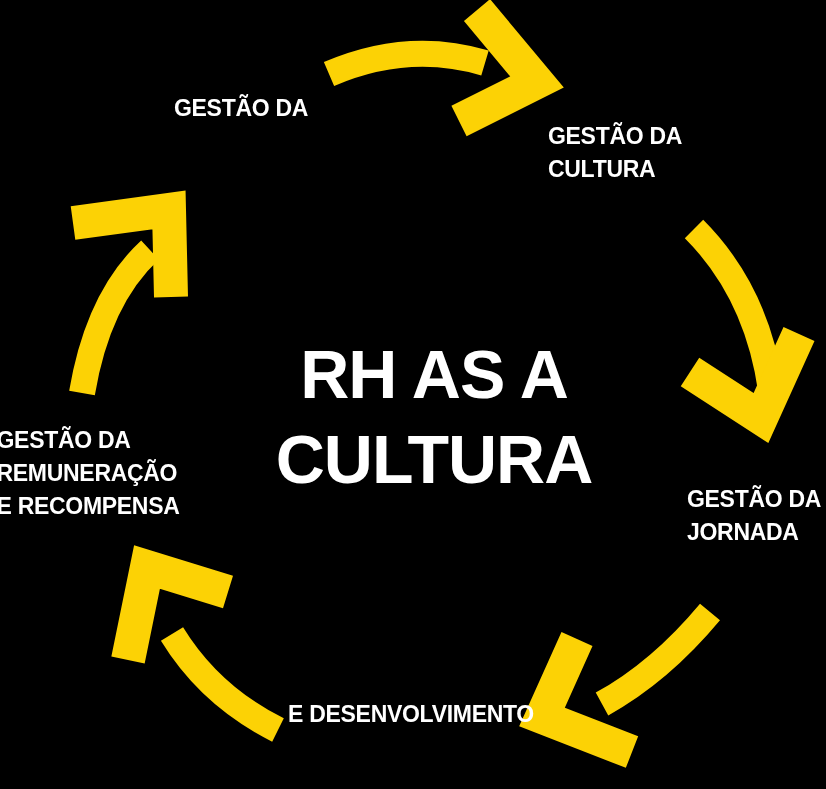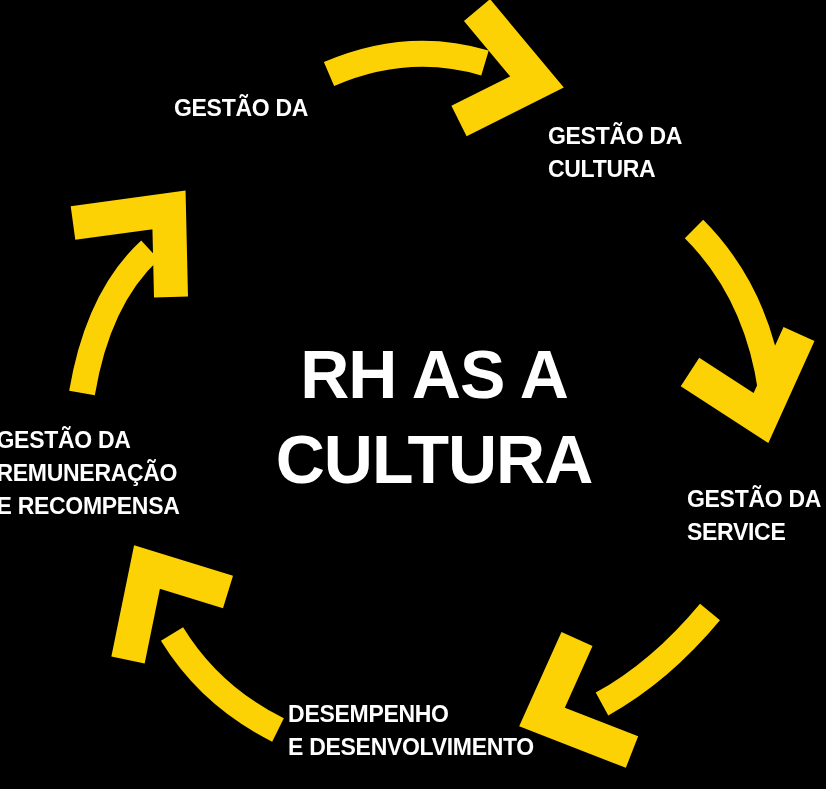--- a/index.html
+++ b/index.html
@@ -100,25 +100,24 @@
     <div>GESTÃO DA</div>
   </div>
 
   <div class="node-label" id="label-cultura">
     <div>GESTÃO DA</div>
     <div>CULTURA</div>
   </div>
 
   <div class="node-label" id="label-jornada">
     <div>GESTÃO DA</div>
-    <div>SERVICE</div>
+    <div>JORNADA</div>
   </div>
 
   <div class="node-label" id="label-desempenho">
-    <div>DESEMPENHO</div>
     <div>E DESENVOLVIMENTO</div>
   </div>
 
   <div class="node-label" id="label-remuneracao">
     <div>GESTÃO DA</div>
     <div>REMUNERAÇÃO</div>
     <div>E RECOMPENSA</div>
   </div>
 
 </div>

